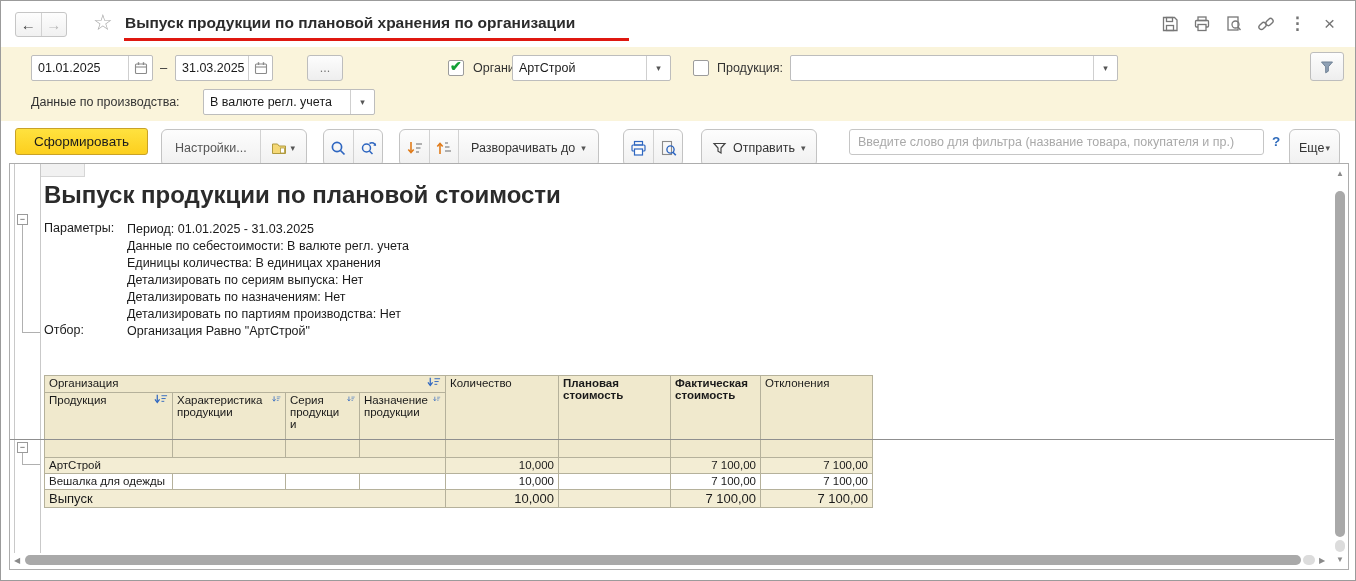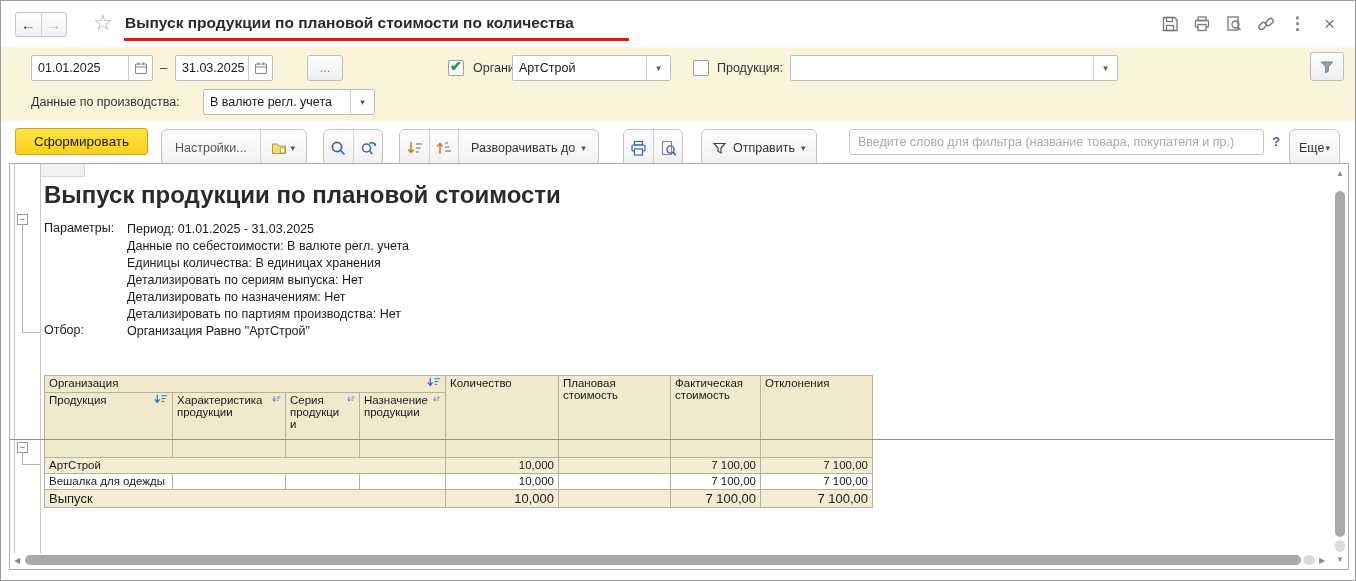--- a/index.html
+++ b/index.html
@@ -70,21 +70,21 @@
   .sel-value { position:absolute; left:117px; top:159px; font-size:12.5px; height:17px; line-height:17px; color:#1a1a1a; }
   .collapse-box { position:absolute; width:11px; height:11px; background:#fff; border:1px solid #9a9a9a;
     font-size:9px; line-height:9px; text-align:center; color:#444; }
   .bracket { position:absolute; background:#b0b0b0; }
 
   
   table.rep { position:absolute; left:34px; top:191px; border-collapse:collapse; table-layout:fixed;margin-top:20px; }
   table.rep td { border:1px solid #b5b19b; font-size:11.5px; color:#1a1a1a;
     padding:1px 4px; vertical-align:top; overflow:hidden; }
   td.hdr { background:#f0e9cd; }
-  td.wrap { word-break:break-word; }
+  td.wrap { word-break:break-word;font-weight:bold; }
   .hcell { display:flex; justify-content:space-between; align-items:flex-start; gap:2px; }
   .hcell .lbl { word-break:break-word; }
   td.num { text-align:right; white-space:nowrap; }
   tr.grp-row td { background:#f3edd4; }
   tr.det-row td { background:#fff; }
   tr.det-row td.name { }
   tr.tot-row td { background:#f3edd4; font-size:13px; }
   .freeze-line { position:absolute; left:0; top:275px; width:1324px; height:1px; background:#8f8f8f; }
 
   
@@ -98,21 +98,21 @@
 </style>
 </head>
 <body>
 
 <div class="titlebar">
   <div class="nav-group">
     <span class="nav-back">←</span>
     <span class="nav-fwd">→</span>
   </div>
   <span class="star">☆</span>
-  <span class="win-title">Выпуск продукции по плановой стоимости по количества</span>
+  <span class="win-title">Выпуск продукции по плановой хранения по организации</span>
   <div class="red-underline"></div>
   <div class="tb-icons">
     <span class="ic">
       <svg width="18" height="18" viewBox="0 0 18 18" fill="none" stroke="#777" stroke-width="1.3">
         <path d="M2.5 2.5h11L16 5v10.5H2.5z"></path>
           <rect x="5.5" y="10.5" width="7" height="5"></rect>
           <rect x="5.5" y="2.5" width="6" height="4"></rect>
       </svg>
       </span>
     <span class="ic">

